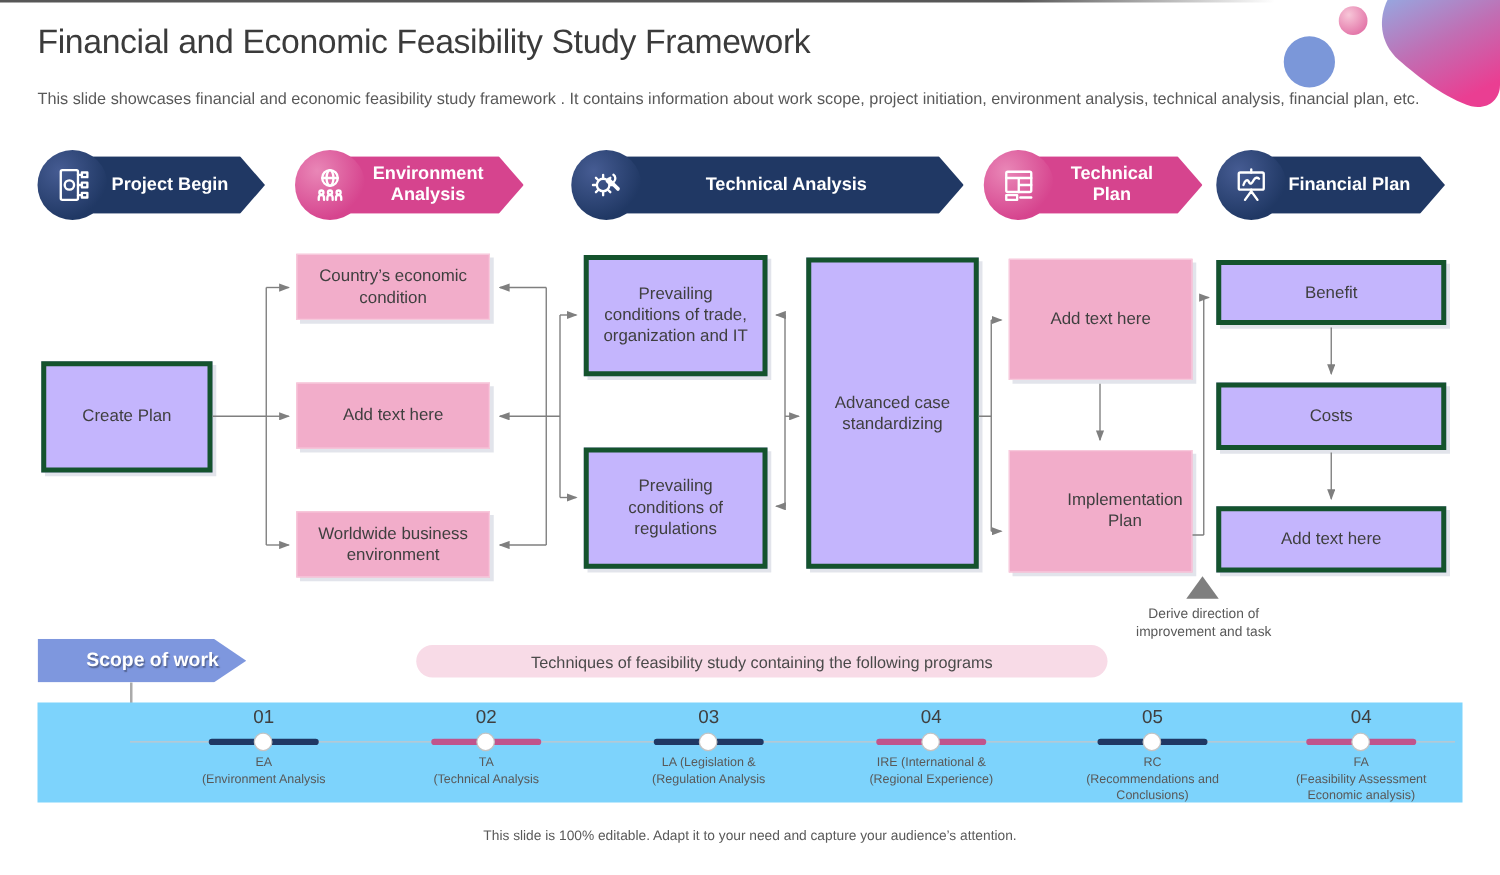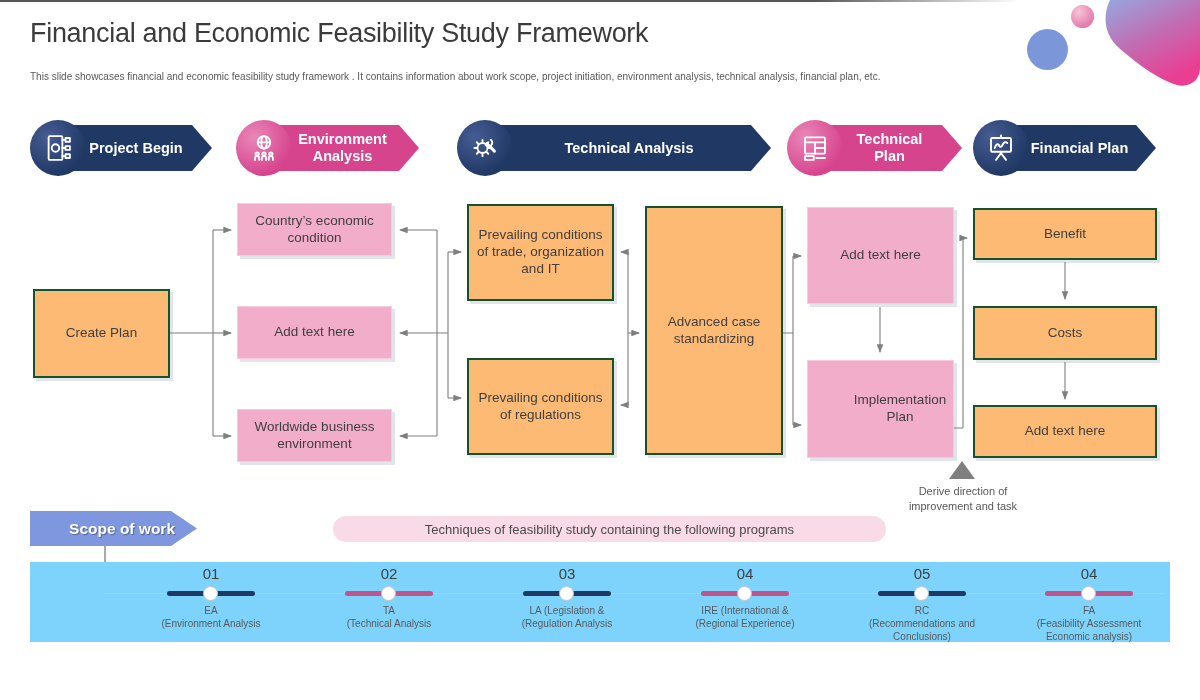--- a/index.html
+++ b/index.html
@@ -8,21 +8,21 @@
     position:relative; width:1200px; height:700px; margin:0 auto;
     background:#ffffff; overflow:hidden;
     font-family:"Liberation Sans", sans-serif; color:#3f3f3f;
   }
   .top-edge { position:absolute; left:0; top:0; width:1020px; height:2px;
     background:linear-gradient(to right, rgba(45,45,45,.8) 80%, transparent); }
 
   
   .title { position:absolute; left:30px; top:18px; font-size:27px; font-weight:400;
     letter-spacing:-0.3px; color:#3b3b3b; }
-  .subtitle { position:absolute; left:30px; top:71px; font-size:10px; color:#595959; }
+  .subtitle { position:absolute; left:30px; top:71px; font-size:13px; color:#595959; }
 
   
   .deco-blue-circle { position:absolute; left:1027px; top:29px; width:41px; height:41px;
     border-radius:50%; background:#7b97d9; }
   .deco-pink-circle { position:absolute; left:1071px; top:5px; width:23px; height:23px;
     border-radius:50%; background:radial-gradient(circle at 35% 30%, #f7c6d8, #dd5d9a); }
   .deco-blob { position:absolute; right:0; top:0; width:100px; height:90px; }
 
   
   .banner { position:absolute; top:122px; height:52px; }
@@ -38,21 +38,21 @@
   .navy .circ { background:radial-gradient(circle at 32% 30%, #465c93, #203864 72%); }
   .pinkb .band { background:#d6448e; }
   .pinkb .circ { background:radial-gradient(circle at 32% 30%, #e987b7, #d6448e 72%); }
   .icon-svg { width:30px; height:30px; stroke:#fff; fill:none; stroke-width:1.5;
     stroke-linecap:round; stroke-linejoin:round; }
 
   
   .fbox { position:absolute; display:flex; align-items:center; justify-content:center;
     text-align:center; font-size:13.5px; line-height:1.25; padding:4px 8px;
     box-shadow:3px 3px 0 rgba(190,196,210,.45); }
-  .bblue { background:#fdba74; border:2px solid #14532d; }
+  .bblue { background:#c4b5fd; border:4px solid #14532d; }
   .bpink { background:#f2adca; border:1px solid #f7c9dc; }
 
   .connectors { position:absolute; left:0; top:0; width:1200px; height:700px;
     pointer-events:none; }
 
   .derive-tri { position:absolute; left:949px; top:461px; width:0; height:0;
     border-left:13px solid transparent; border-right:13px solid transparent;
     border-bottom:18px solid #7f7f7f; }
   .derive-note { position:absolute; left:895px; top:484px; width:136px;
     font-size:11px; color:#595959; text-align:center; line-height:1.35; }
@@ -276,13 +276,14 @@
     <div class="tl-item" style="left:974px;">
       <div class="tl-num">04</div>
       <div class="tl-seg"></div>
       <div class="tl-dot"></div>
       <div class="tl-label">FA
 (Feasibility Assessment
 Economic analysis)</div>
     </div>
   </div>
 
+  <div class="footer">This slide is 100% editable. Adapt it to your need and capture your audience’s attention.</div>
 </div>
 
 </body></html>

